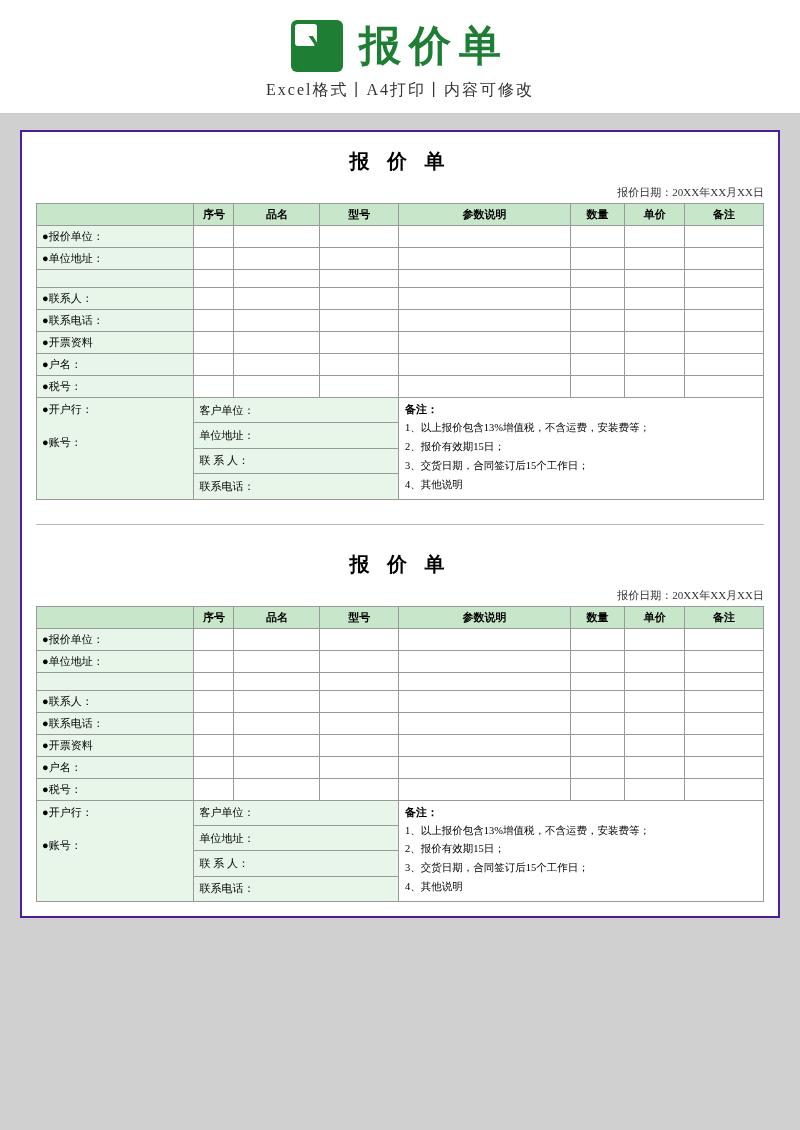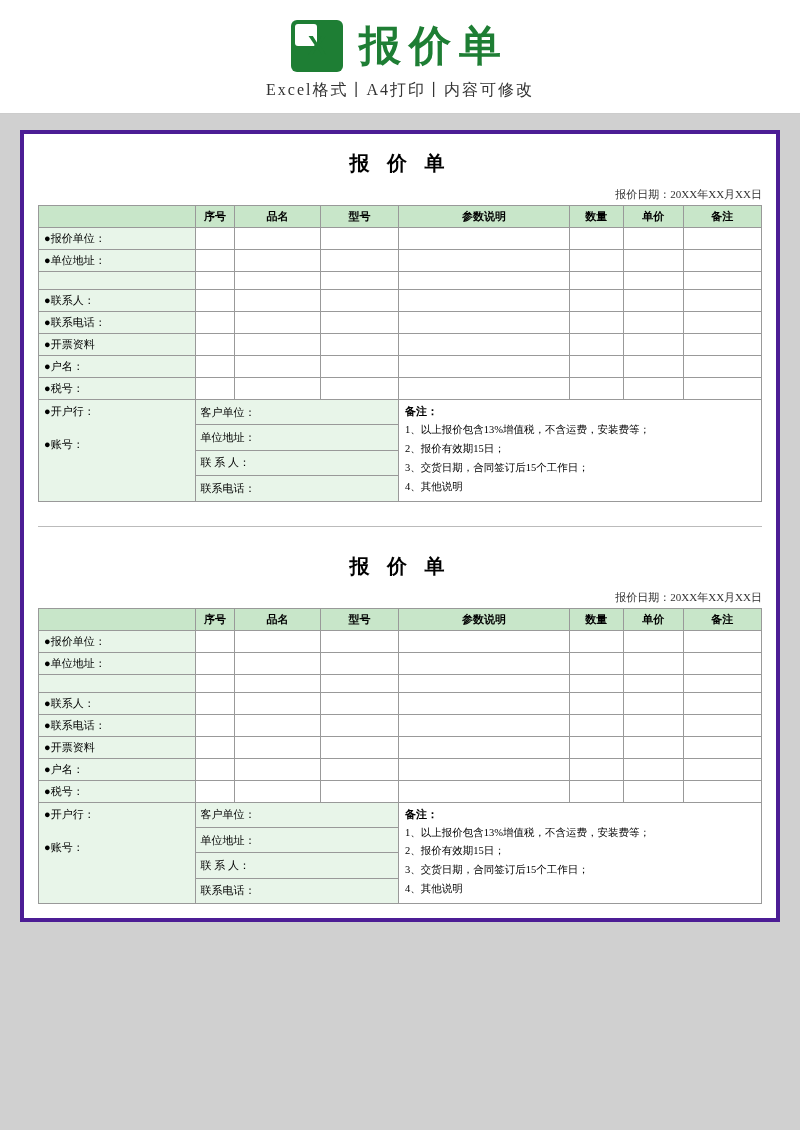--- a/index.html
+++ b/index.html
@@ -71,21 +71,21 @@
       color: #333;
       letter-spacing: 2px;
     }
 
     
     .documents-area {
       width: 760px;
       background: white;
       margin: 16px 0 16px 0;
       padding: 0;
-      border: 4px solid #4c1d95;
+      border: 2px solid #4c1d95;
       position: relative;
     }
 
     
     .quotation {
       width: 100%;
       padding: 10px 14px 14px 14px;
       position: relative;
     }
 

